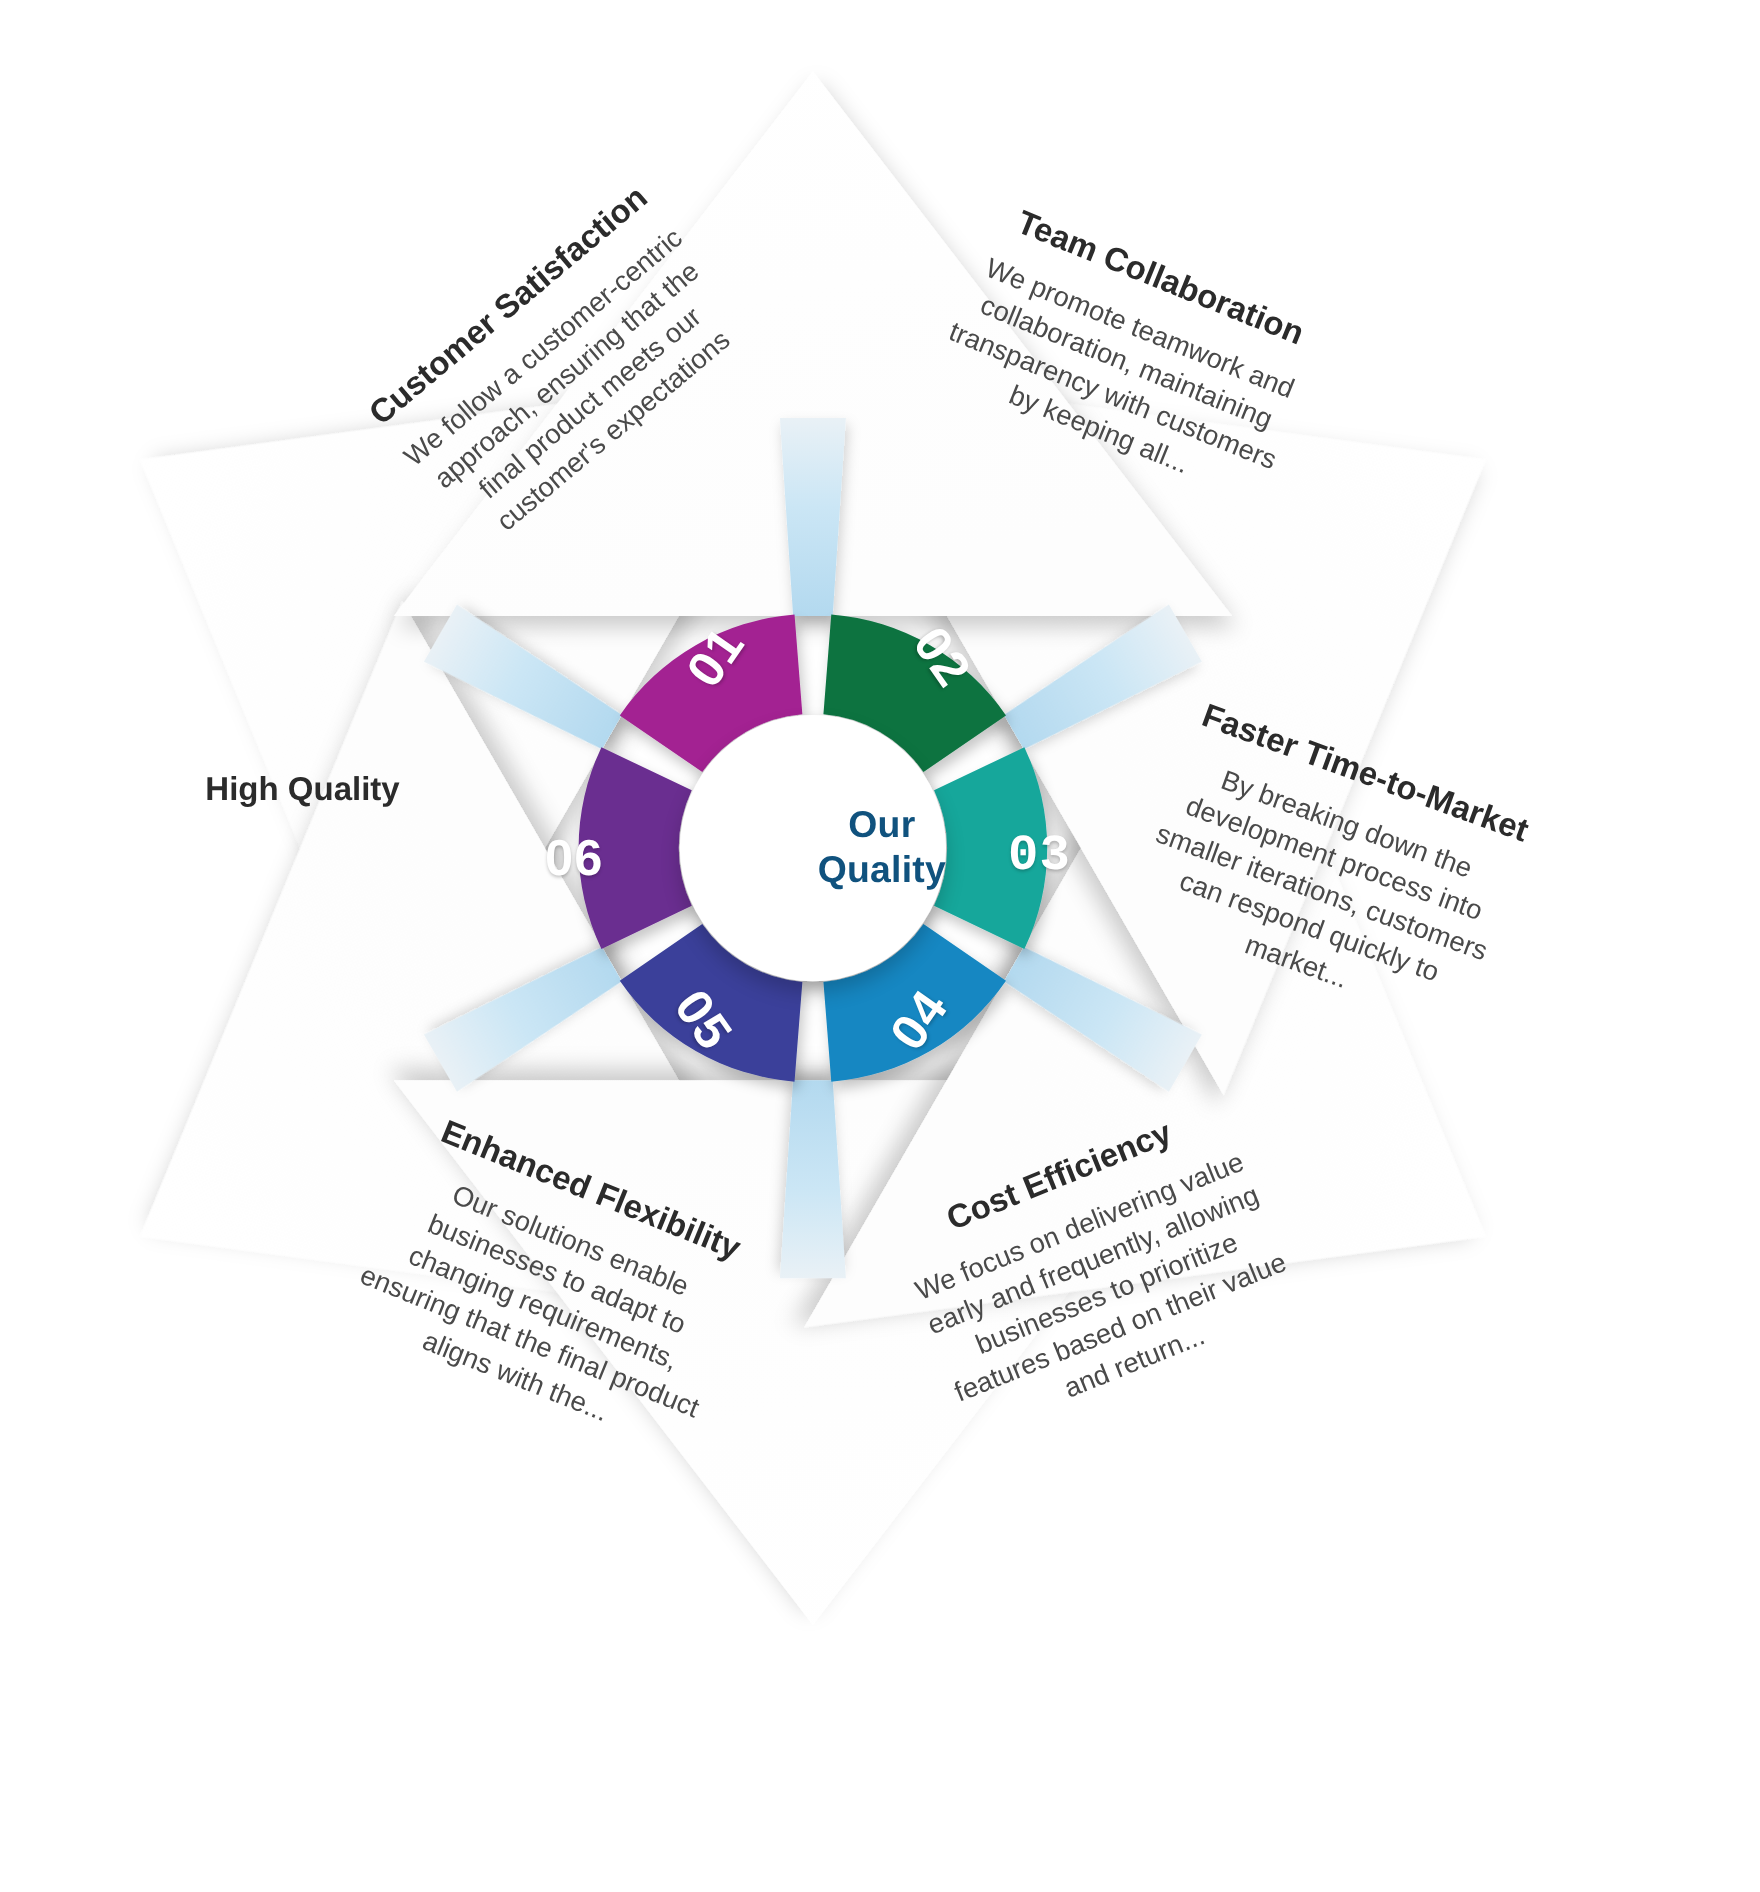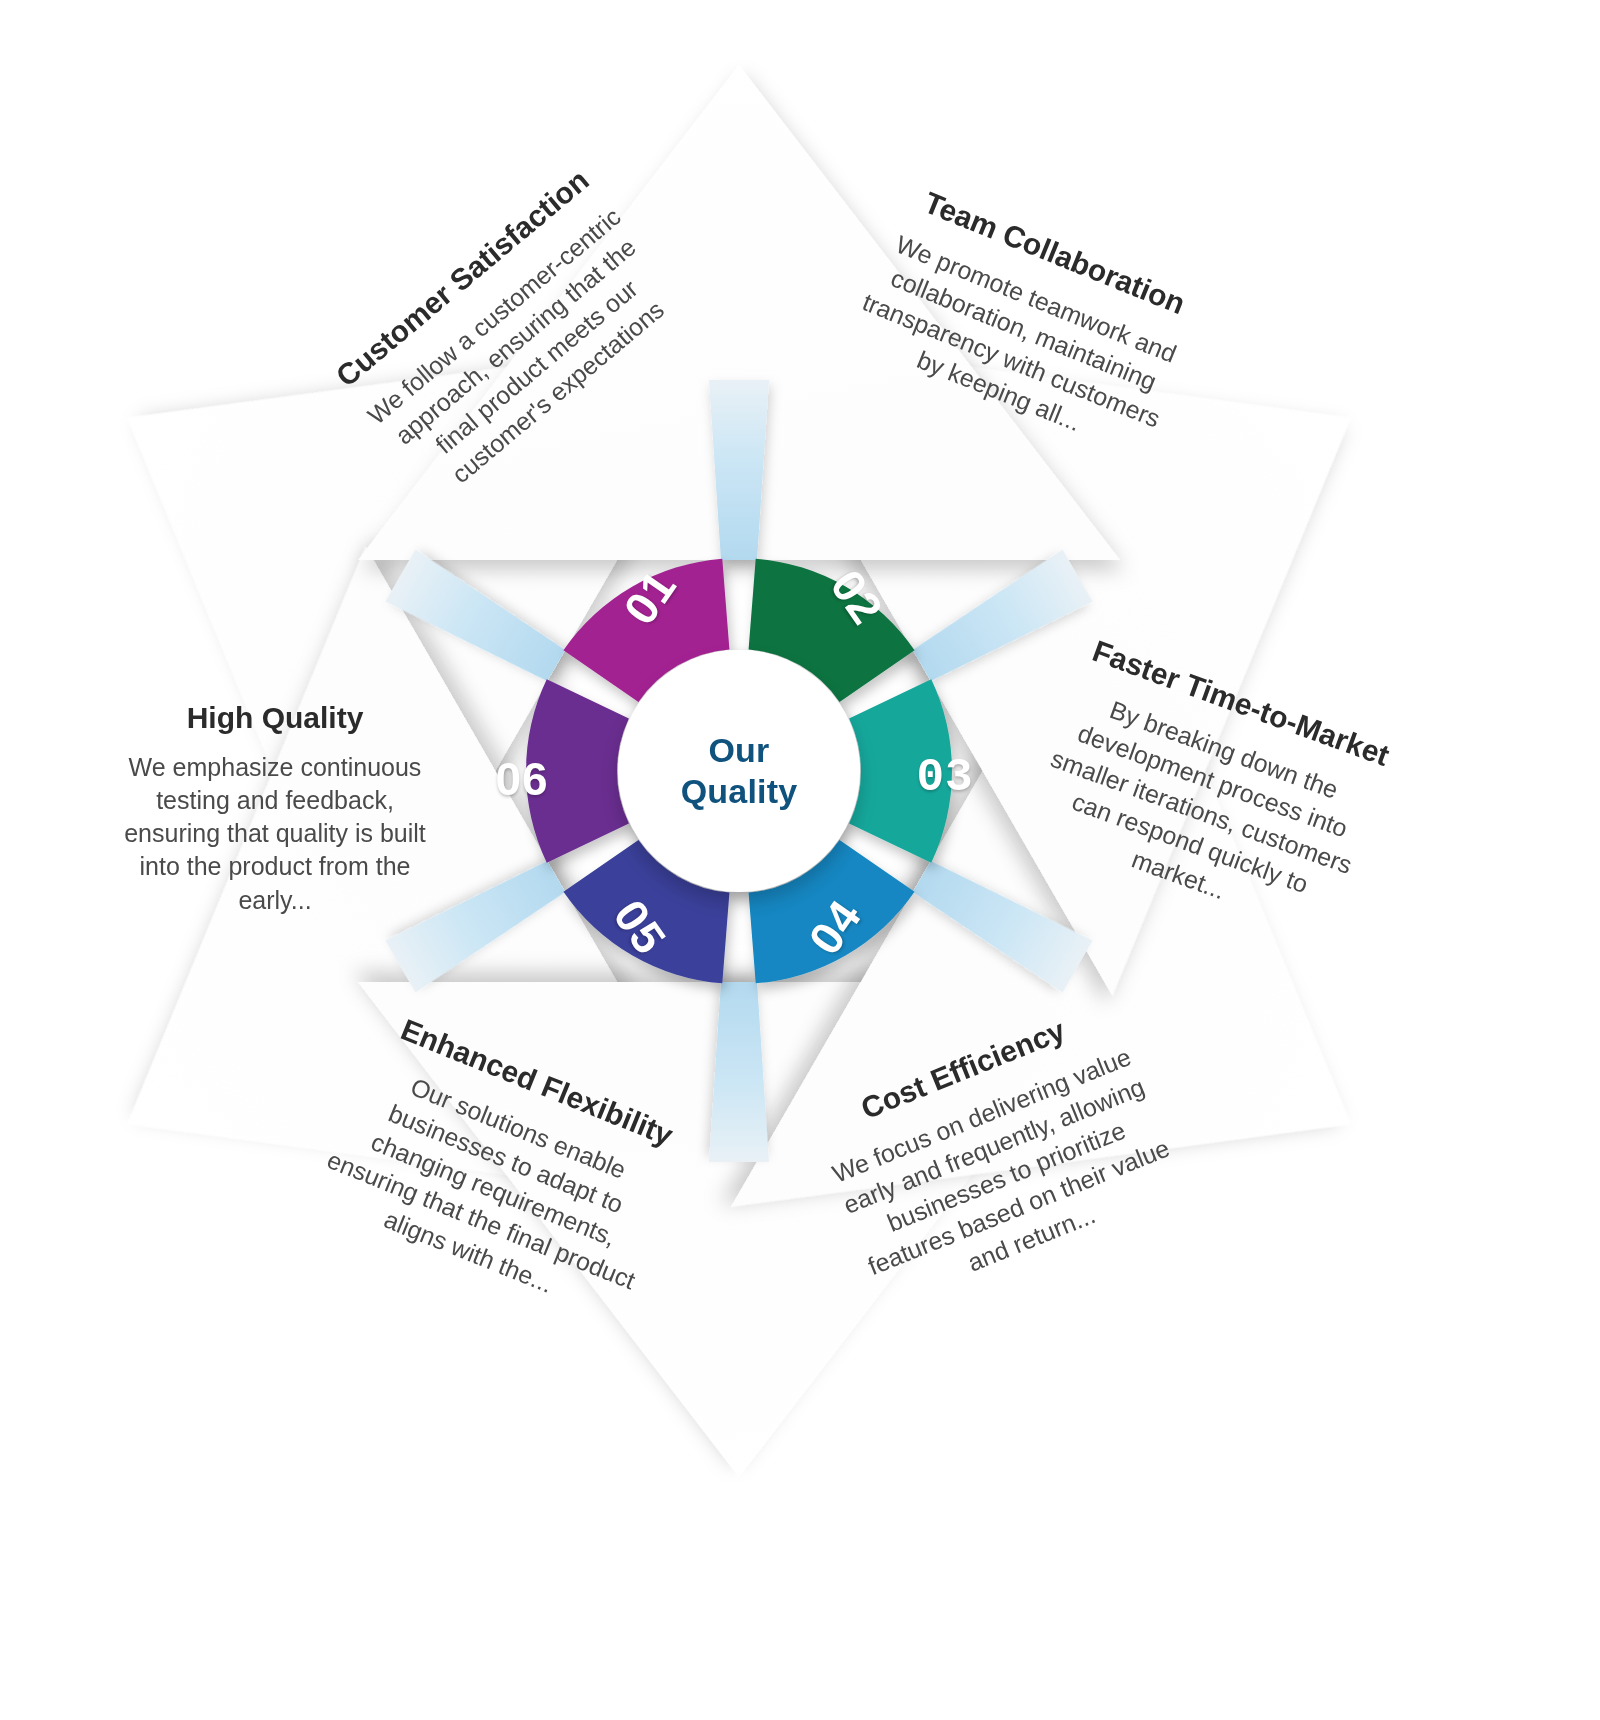--- a/index.html
+++ b/index.html
@@ -31,21 +31,21 @@
     position: absolute;
     left: 618px;
     top: 650px;
     width: 242px;
     height: 242px;
     border-radius: 50%;
     background: #ffffff;
     box-shadow: 0 10px 18px rgba(0,0,0,0.20);
     display: flex;
     align-items: center;
-    justify-content: center;
+    justify-content: flex-end;
     text-align: center;
     z-index: 30;
   }
   .hub-label {
     color: #10527e;
     font-size: 34px;
     font-weight: bold;
     line-height: 1.22;
     letter-spacing: 0.2px;
   }
@@ -206,16 +206,15 @@
     <p class="blade-body">We focus on delivering value early and frequently, allowing businesses to prioritize features based on their value and return...</p>
   </div>
 
   <div class="blade-text t-center" style="left:338px; top:1058px; transform: rotate(22deg);">
     <p class="blade-title">Enhanced Flexibility</p>
     <p class="blade-body">Our solutions enable businesses to adapt to changing requirements, ensuring that the final product aligns with the...</p>
   </div>
 
   <div class="blade-text t-center" style="left:110px; top:700px; transform: rotate(0deg);">
     <p class="blade-title">High Quality</p>
-    <p class="blade-body">We emphasize continuous testing and feedback, ensuring that quality is built into the product from the early...</p>
   </div>
 
 </div>
 
 </body></html>

